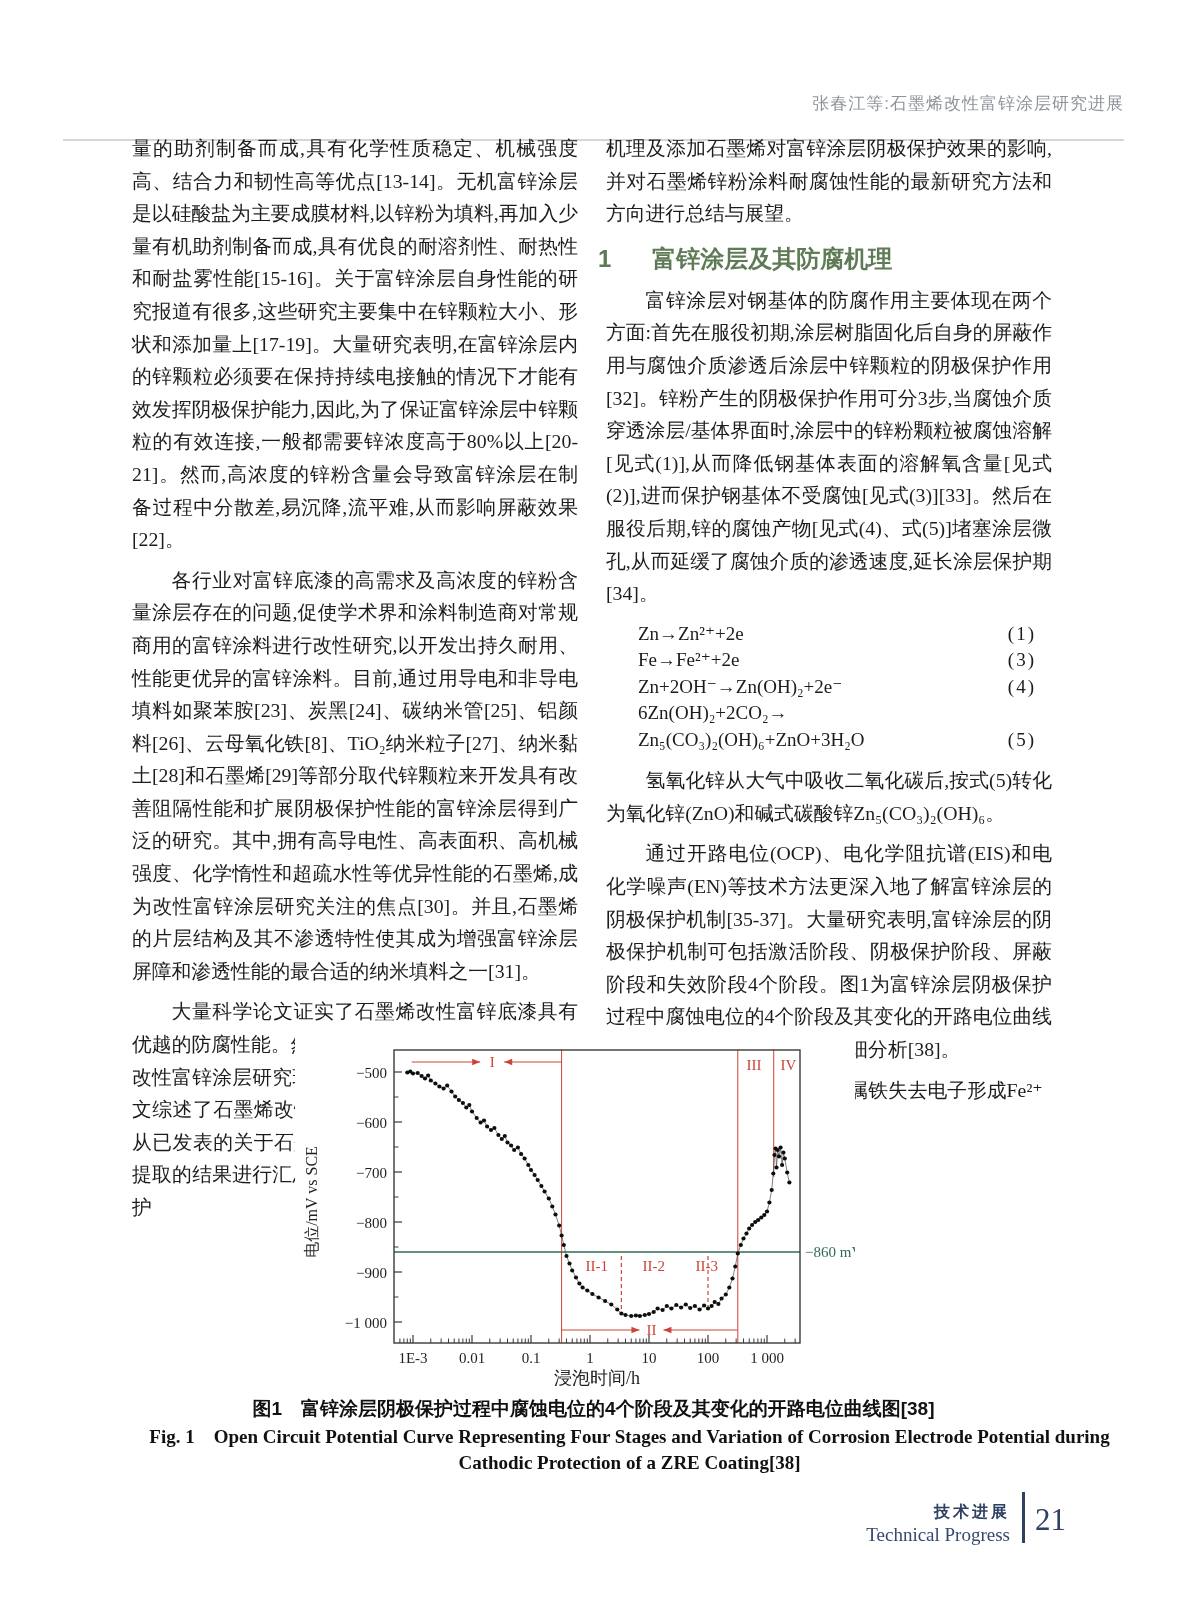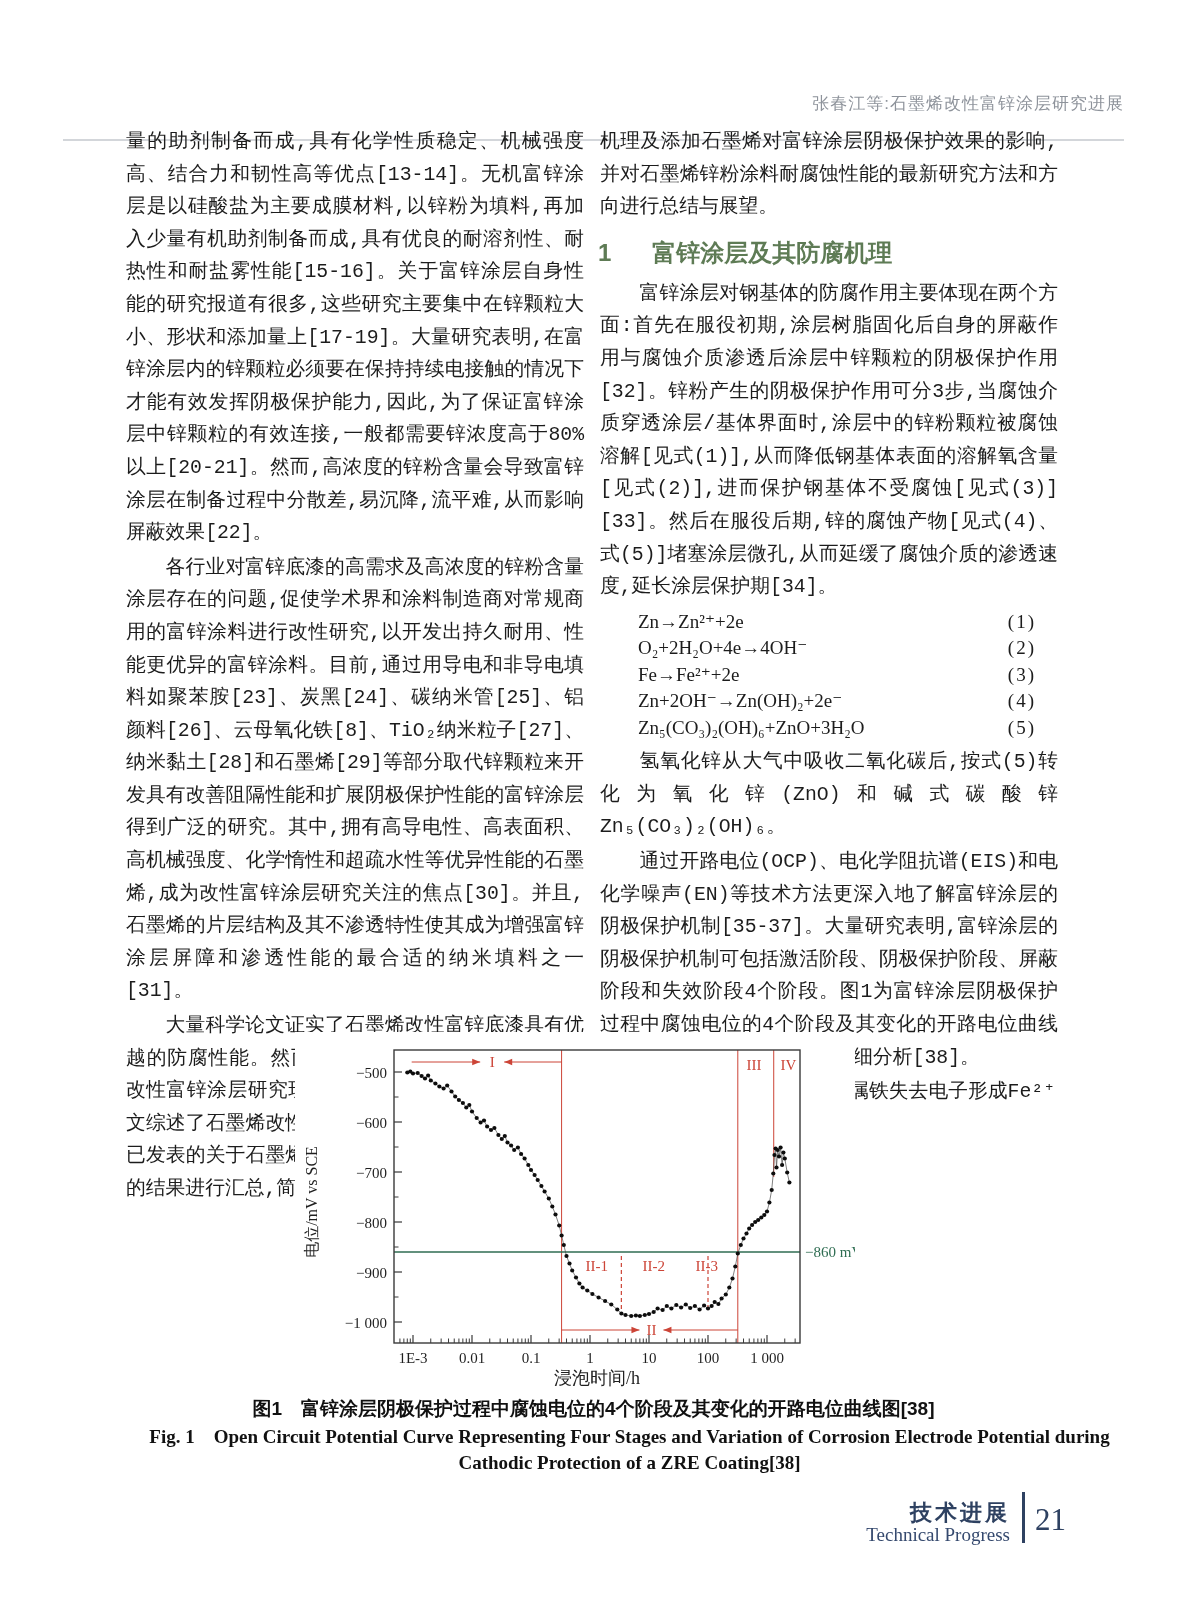--- a/index.html
+++ b/index.html
@@ -17,21 +17,21 @@
     position:absolute; top:139px; left:63px; width:1061px; height:2px;
     background:#d3d6da;
   }
   .col {
     position:absolute; top:124px; width:462px;
     font-size:19.8px; line-height:32.6px;
     text-align:justify; overflow-wrap:break-word;
   }
   .col-left  { left:124px; }
   .col-right { left:598px; }
-  .col p { margin:2px;font-family:Liberation Mono, monospace; }
+  .col p { margin:8px; }
   .indent { text-indent:2em; }
   .sec-head {
     font-family:"Liberation Sans","DejaVu Sans",sans-serif;
     color:#5e7b55; font-weight:bold; font-size:24px;
     margin:13px 0 10px 0; line-height:31px; text-align:left;
   }
   .sec-num { margin-right:1.7em; }
   .eq-block { padding:3px 24px 3px 40px; }
   .eq-row {
     display:flex; justify-content:space-between; align-items:flex-end;
@@ -53,22 +53,22 @@
     font-weight:bold; font-size:19px; color:#111111;padding-left:36px;
   }
   .fig-en-1 { top:1424px; }
   .fig-en-2 { top:1452px; }
   .footer {
     position:absolute; top:1492px; right:121px;
     display:flex; align-items:stretch; color:#2e4161;
   }
   .footer-text { text-align:right; padding-top:8px; }
   .footer-zh {
-    font-family:Liberation Sans, sans-serif;
-    font-weight:bold; font-size:22px; letter-spacing:3px; line-height:26px;
+    font-family:Liberation Mono, monospace;
+    font-weight:bold; font-size:16px; letter-spacing:3px; line-height:26px;
   }
   .footer-en {
     font-family:"Liberation Serif","DejaVu Serif",serif;
     font-size:19px; line-height:17px; color:#35496e;
   }
   .footer-bar { width:3px; background:#2e4161; margin:0 10px 0 12px; }
   .footer-num {
     font-family:"Liberation Serif","DejaVu Serif",serif;
     font-size:31px; padding-top:10px;
   }
@@ -92,30 +92,30 @@
     <div class="sec-head">
       <span class="sec-num">1</span><span>富锌涂层及其防腐机理</span>
     </div>
     <p class="indent">富锌涂层对钢基体的防腐作用主要体现在两个方面:首先在服役初期,涂层树脂固化后自身的屏蔽作用与腐蚀介质渗透后涂层中锌颗粒的阴极保护作用[32]。锌粉产生的阴极保护作用可分3步,当腐蚀介质穿透涂层/基体界面时,涂层中的锌粉颗粒被腐蚀溶解[见式(1)],从而降低钢基体表面的溶解氧含量[见式(2)],进而保护钢基体不受腐蚀[见式(3)][33]。然后在服役后期,锌的腐蚀产物[见式(4)、式(5)]堵塞涂层微孔,从而延缓了腐蚀介质的渗透速度,延长涂层保护期[34]。</p>
     <div class="eq-block">
       <div class="eq-row">
         <span>Zn→Zn²⁺+2e</span>
         <span class="eq-num">(1)</span>
       </div>
       <div class="eq-row">
-        <span>O₂+2H₂O+4e→4OH⁻</span>
-        <span class="eq-num">(2)</span>
-      </div>
-      <div class="eq-row">
         <span>Fe→Fe²⁺+2e</span>
         <span class="eq-num">(3)</span>
       </div>
       <div class="eq-row">
         <span>Zn+2OH⁻→Zn(OH)₂+2e⁻</span>
         <span class="eq-num">(4)</span>
+      </div>
+      <div class="eq-row">
+        <span>6Zn(OH)₂+2CO₂→</span>
+        <span class="eq-num"></span>
       </div>
       <div class="eq-row">
         <span>Zn₅(CO₃)₂(OH)₆+ZnO+3H₂O</span>
         <span class="eq-num">(5)</span>
       </div>
     </div>
     <p class="indent">氢氧化锌从大气中吸收二氧化碳后,按式(5)转化为氧化锌(ZnO)和碱式碳酸锌Zn₅(CO₃)₂(OH)₆。</p>
     <p class="indent">通过开路电位(OCP)、电化学阻抗谱(EIS)和电化学噪声(EN)等技术方法更深入地了解富锌涂层的阴极保护机制[35-37]。大量研究表明,富锌涂层的阴极保护机制可包括激活阶段、阴极保护阶段、屏蔽阶段和失效阶段4个阶段。图1为富锌涂层阴极保护过程中腐蚀电位的4个阶段及其变化的开路电位曲线图,通过图1对4个阶段进行详细分析[38]。</p>
     <p class="indent">在电化学分析过程中,金属铁失去电子形成Fe²⁺</p>
   </div>

